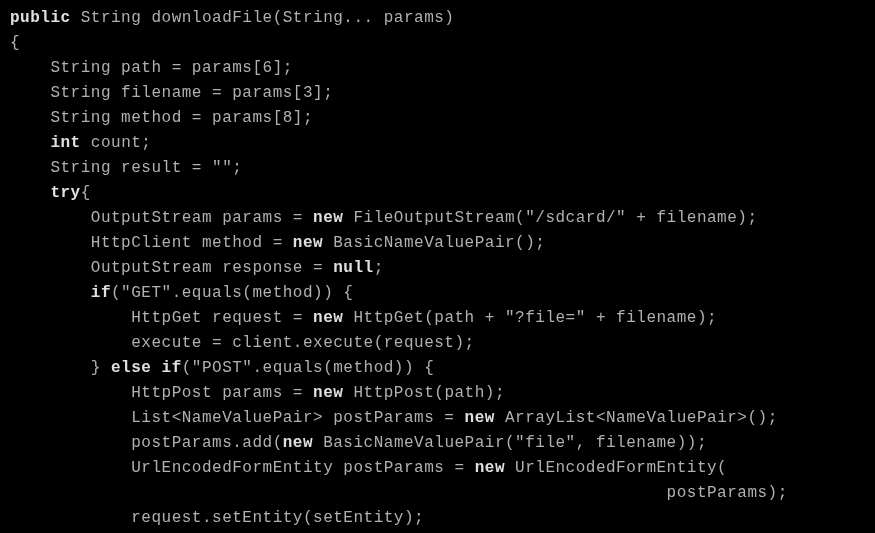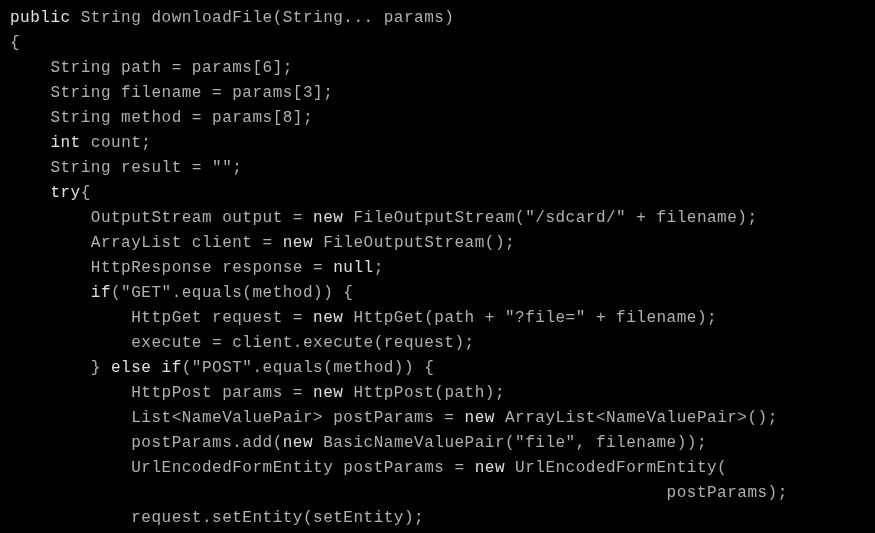--- a/index.html
+++ b/index.html
@@ -13,36 +13,36 @@
   pre.code {
     margin: 0;
     padding: 6px 10px;
     font-family: "Courier New", Courier, monospace;
     font-size: 16px;
     line-height: 25px;
     color: #b0b0b0;
     white-space: pre;
     letter-spacing: 0.5px;
   }
-  .kw { font-weight: normal; color: #e0e0e0; }
+  .kw { font-weight: bold; color: #e0e0e0; }
 </style>
 </head>
 <body>
 
 <pre class="code" id="code-block"><span class="kw">public</span><span> String downloadFile(String... params)</span>
 <span>{</span>
 <span>    String path = params[6];</span>
 <span>    String filename = params[3];</span>
 <span>    String method = params[8];</span>
 <span>    </span><span class="kw">int</span><span> count;</span>
 <span>    String result = "";</span>
 <span>    </span><span class="kw">try</span><span>{</span>
-<span>        OutputStream output = </span><span class="kw">new</span><span> FileOutputStream("/sdcard/" + filename);</span>
-<span>        ArrayList client = </span><span class="kw">new</span><span> FileOutputStream();</span>
-<span>        HttpResponse response = </span><span class="kw">null</span><span>;</span>
+<span>        OutputStream params = </span><span class="kw">new</span><span> FileOutputStream("/sdcard/" + filename);</span>
+<span>        HttpClient method = </span><span class="kw">new</span><span> BasicNameValuePair();</span>
+<span>        OutputStream response = </span><span class="kw">null</span><span>;</span>
 <span>        </span><span class="kw">if</span><span>("GET".equals(method)) {</span>
 <span>            HttpGet request = </span><span class="kw">new</span><span> HttpGet(path + "?file=" + filename);</span>
 <span>            execute = client.execute(request);</span>
 <span>        } </span><span class="kw">else if</span><span>("POST".equals(method)) {</span>
 <span>            HttpPost params = </span><span class="kw">new</span><span> HttpPost(path);</span>
 <span>            List&lt;NameValuePair&gt; postParams = </span><span class="kw">new</span><span> ArrayList&lt;NameValuePair&gt;();</span>
 <span>            postParams.add(</span><span class="kw">new</span><span> BasicNameValuePair("file", filename));</span>
 <span>            UrlEncodedFormEntity postParams = </span><span class="kw">new</span><span> UrlEncodedFormEntity(</span>
 <span>                                                                 postParams);</span>
 <span>            request.setEntity(setEntity);</span>

